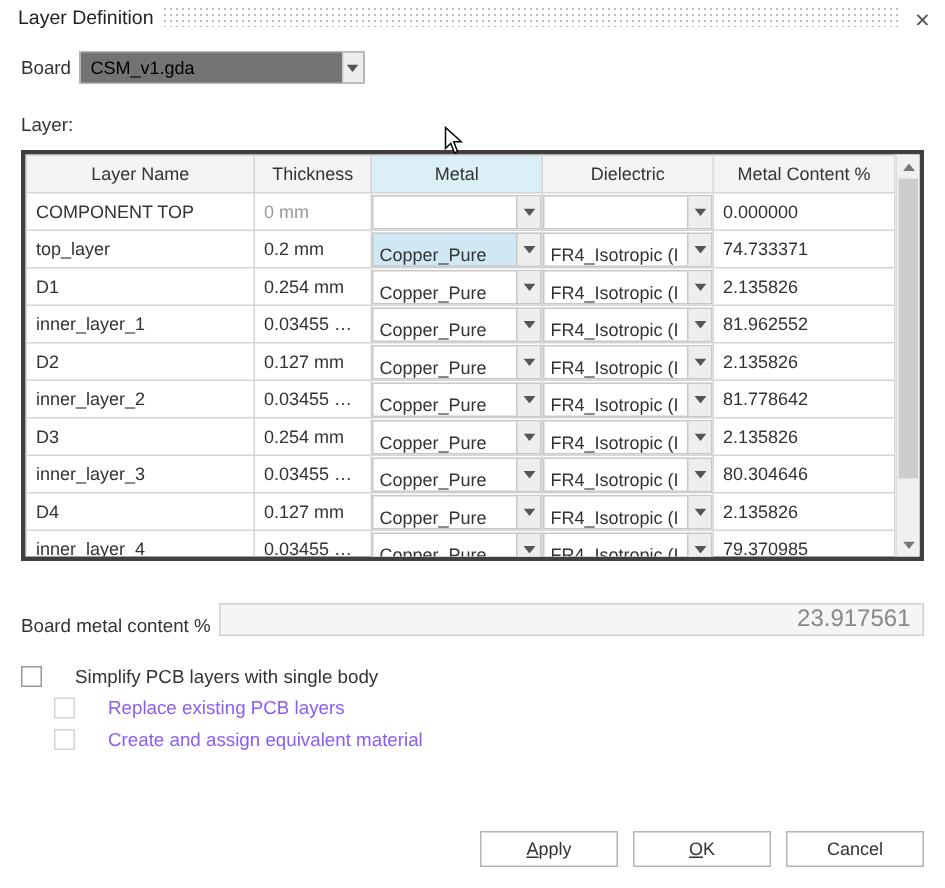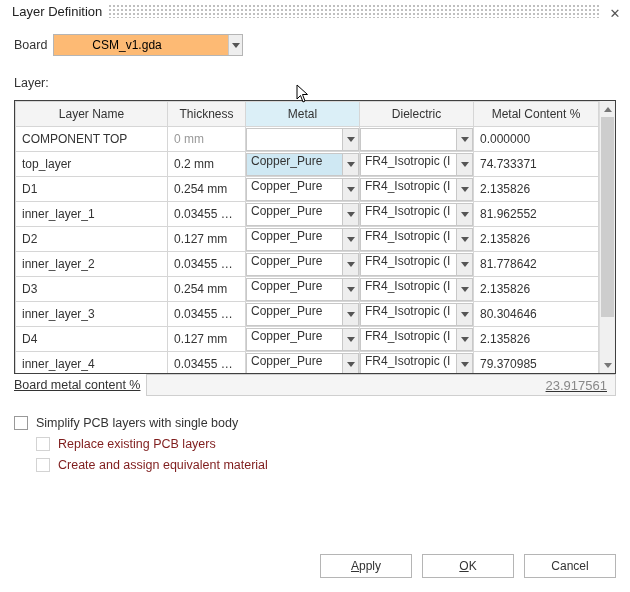--- a/index.html
+++ b/index.html
@@ -45,23 +45,22 @@
   }
   .content { padding: 6px 14px 10px 14px; }
   .row { display: flex; align-items: center; margin-bottom: 6px; }
   .label { font-size: 12.5px; color: #333; }
   .model-row .label { margin-right: 6px; }
   .combo {
     position: relative;
     display: flex;
     align-items: center;
     border: 1px solid #b5b5b5;
-    background: #fdba74;
+    background: #737373;
     height: 22px;
-    padding-left: 32px;
   }
   .combo input {
     border: none;
     outline: none;
     font: inherit;
     padding: 0 6px;
     height: 100%;
     width: 100%;
     background: transparent;
   }
@@ -72,21 +71,21 @@
     display: flex;
     align-items: center;
     justify-content: center;
     background: #eee;
     cursor: pointer;
   }
   .combo .arrow svg, .dd-arrow svg { width: 8px; height: 5px; }
   .model-combo { width: 190px; }
   .layer-row { margin-top: 20px; margin-bottom: 10px; }
   .table-wrap {
-    border: 1px solid #404040;
+    border: 3px solid #404040;
     position: relative;
     height: 274px;
     display: flex;
   }
   .grid {
     flex: 1;
     overflow: hidden;
   }
   table {
     border-collapse: collapse;
@@ -118,21 +117,21 @@
     padding: 0 6px;
     overflow: hidden;
     white-space: nowrap;
     text-overflow: ellipsis;
     display: block;
   }
   td.center .cell-text { text-align: left; }
   td.gray .cell-text { color: #999; }
   .dd-cell {
     display: flex;
-    align-items: flex-start;
+    align-items: flex-end;
     height: 23px;
     border: 1px solid #c8c8c8;
     margin: 0;
     background: #fff;
   }
   .dd-cell.sel { background: #cfe8f3; }
   .dd-cell.empty { background: #fff; }
   .dd-cell .dd-text {
     flex: 1;
     padding: 0 4px;
@@ -156,43 +155,44 @@
   .scrollbar .sbtn svg { width: 8px; height: 5px; }
   .scrollbar .thumb {
     position: absolute;
     top: 16px;
     left: 1px;
     right: 1px;
     height: 200px;
     background: #cdcdcd;
     border-radius: 0;
   }
-  .board-row { margin-top: 0; display: flex; align-items: center; text-decoration: underline; }
+  .board-row { margin-top: 28px; display: flex; align-items: flex-end; }
   .board-row .label { margin-right: 6px; }
   .readonly-box {
     flex: 1;
     height: 22px;
     border: 1px solid #cfcfcf;
     background: #f5f5f5;
     color: #888;
     display: flex;
     align-items: center;
     justify-content: flex-end;
     padding: 0 8px;
-    font-size: 13px;
+    font-size: 16px;
   }
   .checks { margin-top: 20px; }
   .chk-row {
     display: flex;
     align-items: center;
     margin-bottom: 7px;
     font-size: 12.5px;
+    gap: 14px;
   }
   .chk-row.indent { margin-left: 22px; }
-  .chk-row.disabled { color: #7f1d1d; }
+  .chk-row.disabled { color: #8b5cf6; }
   .chk {
     width: 14px;
     height: 14px;
     border: 1px solid #999;
     margin-right: 8px;
     background: #fff;
     cursor: pointer;
   }
   .chk-row.disabled .chk { border-color: #d3d3d3; cursor: default; }
   .footer {

